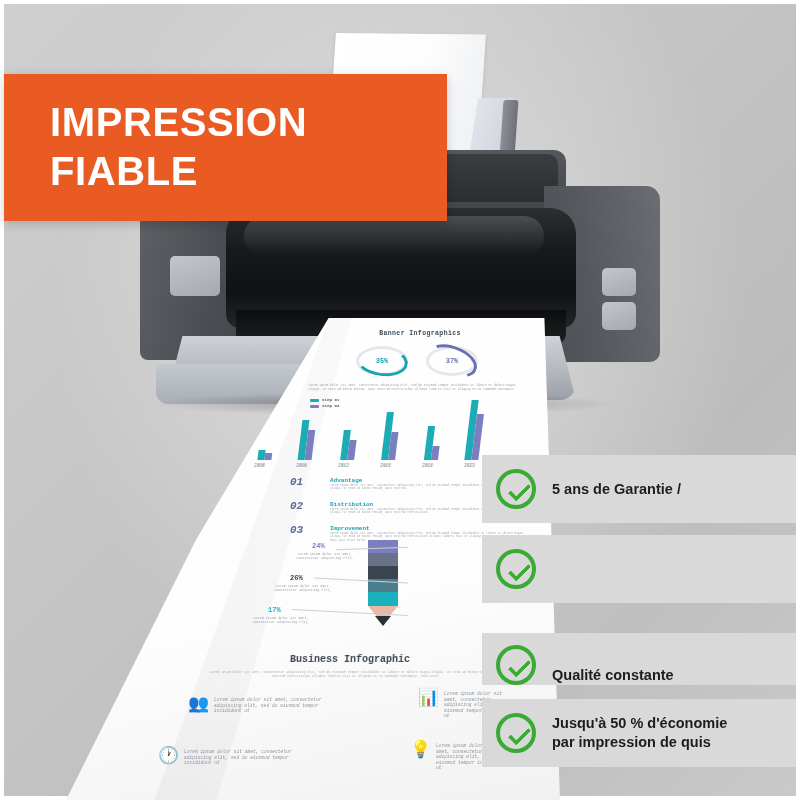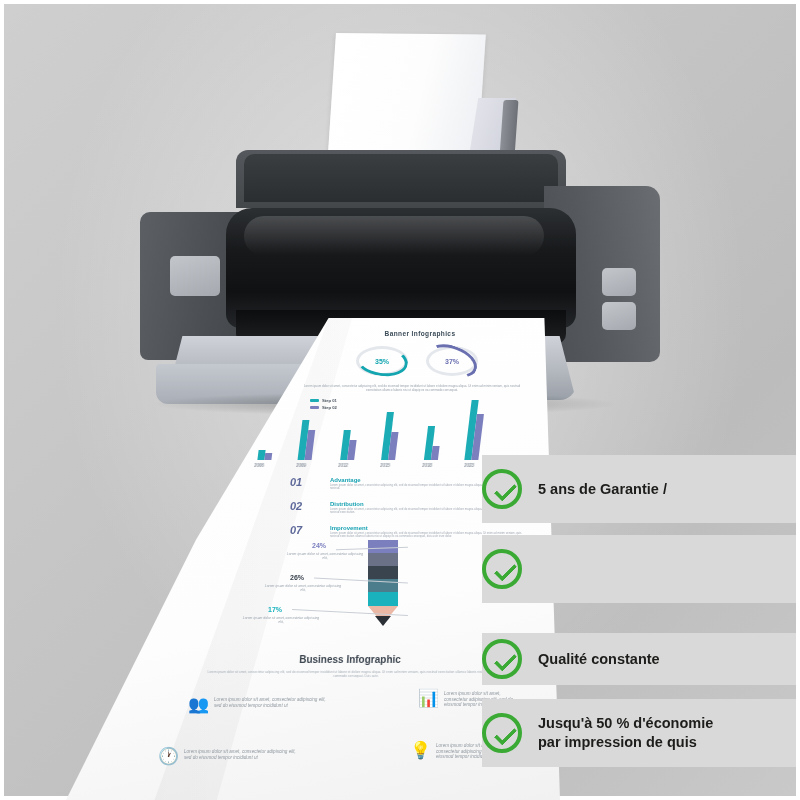--- a/index.html
+++ b/index.html
@@ -66,21 +66,21 @@
   
   .sheet{position:absolute;left:40px;top:318px;width:520px;height:482px;
       background:linear-gradient(168deg,#ffffff 0%,#fdfdfd 60%,#f1f1f1 100%);
       clip-path:polygon(55.5% 0%, 97% 0%, 100% 100%, 5% 100%, 30% 46%);
       box-shadow:0 0 14px rgba(0,0,0,.13);}
   .sheet-fold{position:absolute;left:40px;top:318px;width:520px;height:482px;
       clip-path:polygon(55.5% 0%, 60% 0%, 34% 100%, 22% 100%);
       background:linear-gradient(90deg,rgba(0,0,0,.05),rgba(0,0,0,0));}
 
   .doc{position:absolute;left:40px;top:318px;width:520px;height:482px;
-       transform-origin:top left;}
+       transform-origin:top left;font-family:Liberation Mono, monospace;}
   .doc-inner{position:absolute;left:0;top:0;width:520px;height:482px;}
 
   .ig-title{position:absolute;left:290px;top:12px;width:180px;text-align:center;
       font-size:6.5px;font-weight:bold;color:#3a4a57;letter-spacing:.4px;
       filter:blur(.55px);}
 
   .donut{position:absolute;width:52px;height:30px;border-radius:50%;}
   .donut .ring{position:absolute;inset:0;border-radius:50%;
       border:3px solid #e4e7ec;box-sizing:border-box;}
   .donut .arc{position:absolute;inset:0;border-radius:50%;box-sizing:border-box;
@@ -143,24 +143,24 @@
       font-style:italic;filter:blur(.45px);}
 
   
   .banner{position:absolute;left:4px;top:74px;width:443px;height:147px;
       background:#e95b22;box-shadow:0 3px 10px rgba(0,0,0,.18);}
   .banner h1{margin:0;position:absolute;left:46px;top:24px;color:#ffffff;
       font-size:40px;line-height:49px;font-weight:bold;letter-spacing:.6px;}
 
   
   .callout{position:absolute;left:482px;width:314px;background:#d9d9d9;
-      display:flex;align-items:center;gap:16px;padding-left:0;box-sizing:border-box;}
+      display:flex;align-items:center;gap:16px;padding-left:14px;box-sizing:border-box;}
   .c1{top:455px;height:68px;}
   .c2{top:535px;height:68px;}
-  .c3{top:633px;height:52px;}
+  .c3{top:633px;height:52px;align-items:flex-end;}
   .c4{top:699px;height:68px;}
   .chk{flex:0 0 auto;width:40px;height:40px;border-radius:50%;
       border:4px solid #3aaa35;box-sizing:border-box;position:relative;background:transparent;}
   .chk::after{content:"";position:absolute;left:9px;top:11px;width:17px;height:8px;
       border-left:4.5px solid #3aaa35;border-bottom:4.5px solid #3aaa35;
       transform:rotate(-45deg);border-radius:1px;}
   .ctext{font-size:14.5px;line-height:19px;font-weight:bold;color:#1d1d1b;}
 </style>
 </head>
 <body>
@@ -262,21 +262,21 @@
           <span class="nl-num">01</span>
           <span class="nl-head">Advantage</span>
           <span class="nl-body">Lorem ipsum dolor sit amet, consectetur adipiscing elit, sed do eiusmod tempor incididunt ut labore et dolore magna aliqua. Ut enim ad minim veniam, quis nostrud.</span>
         </div>
         <div class="nl-row">
           <span class="nl-num">02</span>
           <span class="nl-head">Distribution</span>
           <span class="nl-body">Lorem ipsum dolor sit amet, consectetur adipiscing elit, sed do eiusmod tempor incididunt ut labore et dolore magna aliqua. Ut enim ad minim veniam, quis nostrud exercitation.</span>
         </div>
         <div class="nl-row" style="height:32px">
-          <span class="nl-num">07</span>
+          <span class="nl-num">03</span>
           <span class="nl-head">Improvement</span>
           <span class="nl-body">Lorem ipsum dolor sit amet, consectetur adipiscing elit, sed do eiusmod tempor incididunt ut labore et dolore magna aliqua. Ut enim ad minim veniam, quis nostrud exercitation ullamco laboris nisi ut aliquip ex ea commodo consequat, duis aute irure dolor.</span>
         </div>
       </div>
 
       <div class="funnel">
           <div class="fn-seg" style="left: 160px; top: 0px; width: 30px; height: 14px; background: rgb(123, 127, 190);"></div>
           <div class="fn-seg" style="left: 160px; top: 13px; width: 30px; height: 14px; background: rgb(107, 113, 134);"></div>
           <div class="fn-seg" style="left: 160px; top: 26px; width: 30px; height: 14px; background: rgb(58, 68, 79);"></div>
           <div class="fn-seg" style="left: 160px; top: 39px; width: 30px; height: 14px; background: rgb(76, 125, 140);"></div>
@@ -304,20 +304,26 @@
           <div class="icotxt" style="left: 404px; top: 373px; width: 70px;">Lorem ipsum dolor sit amet, consectetur adipiscing elit, sed do eiusmod tempor incididunt ut</div>
           <div class="ico" style="left: 118px; top: 430px; color: rgb(63, 80, 98);">🕐</div>
           <div class="icotxt" style="left: 144px; top: 431px; width: 112px;">Lorem ipsum dolor sit amet, consectetur adipiscing elit, sed do eiusmod tempor incididunt ut</div>
           <div class="ico" style="left: 370px; top: 424px; color: rgb(123, 127, 190);">💡</div>
           <div class="icotxt" style="left: 396px; top: 425px; width: 70px;">Lorem ipsum dolor sit amet, consectetur adipiscing elit, sed do eiusmod tempor incididunt ut</div>
         </div>
 
     </div>
   </div>
 
+  <div class="banner">
+    <h1>
+      <span>IMPRESSION</span><br>
+      <span>FIABLE</span>
+    </h1>
+  </div>
 
   <div class="callout c1">
     <span class="chk"></span>
     <span class="ctext">
       <span>5 ans de Garantie /</span><br>
     </span>
   </div>
   <div class="callout c2">
     <span class="chk"></span>
   </div>

